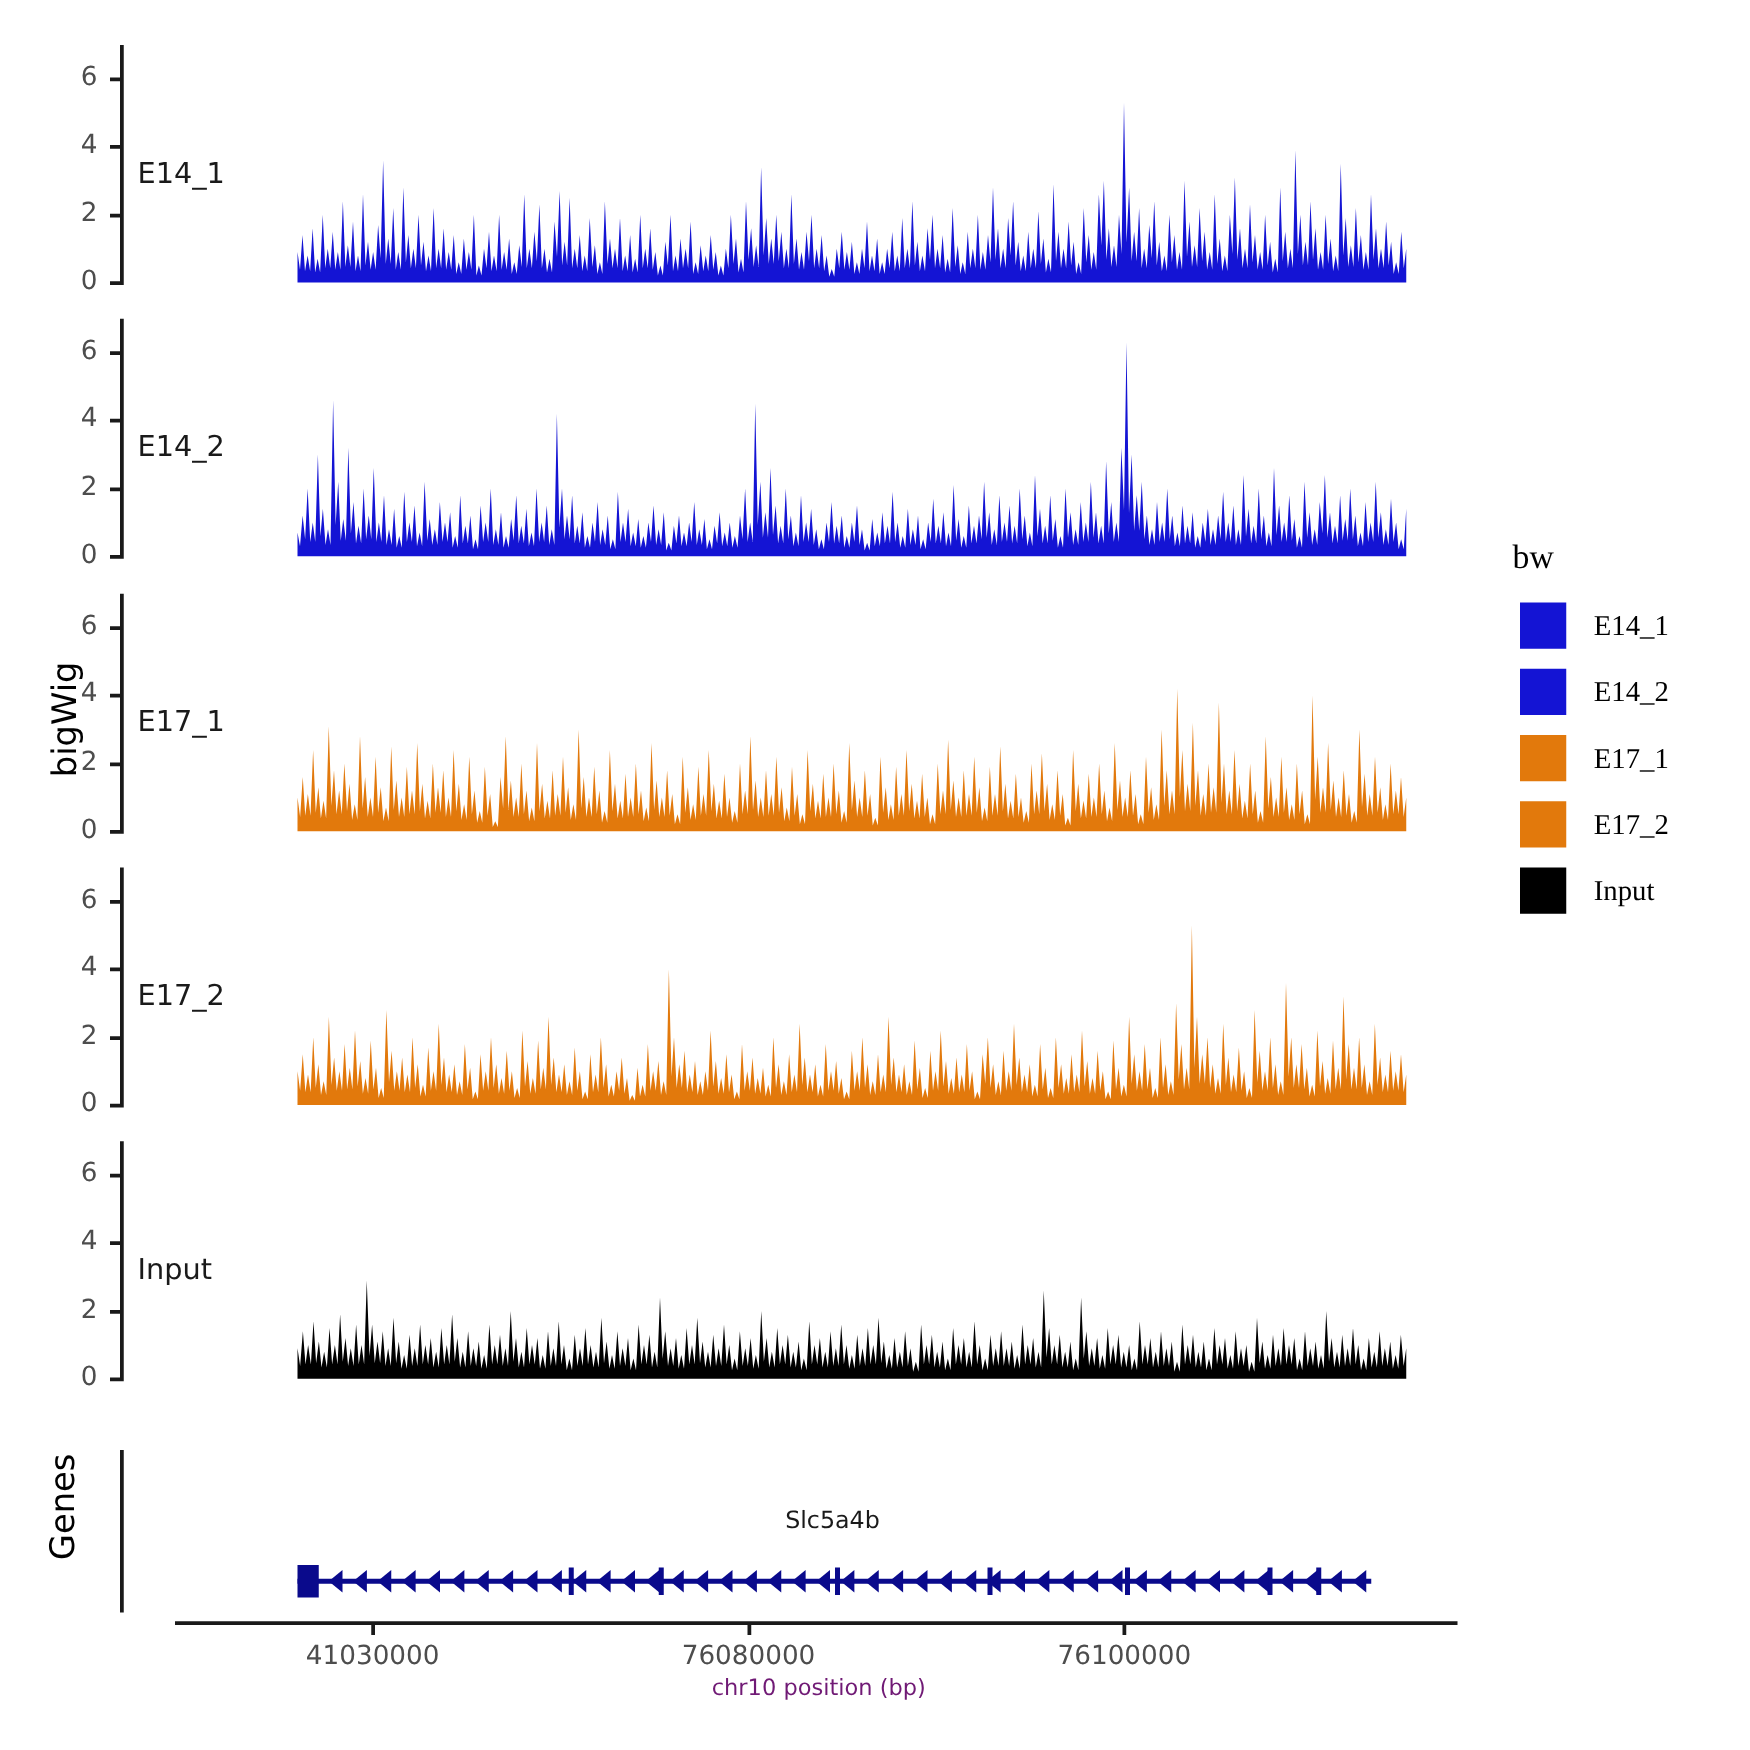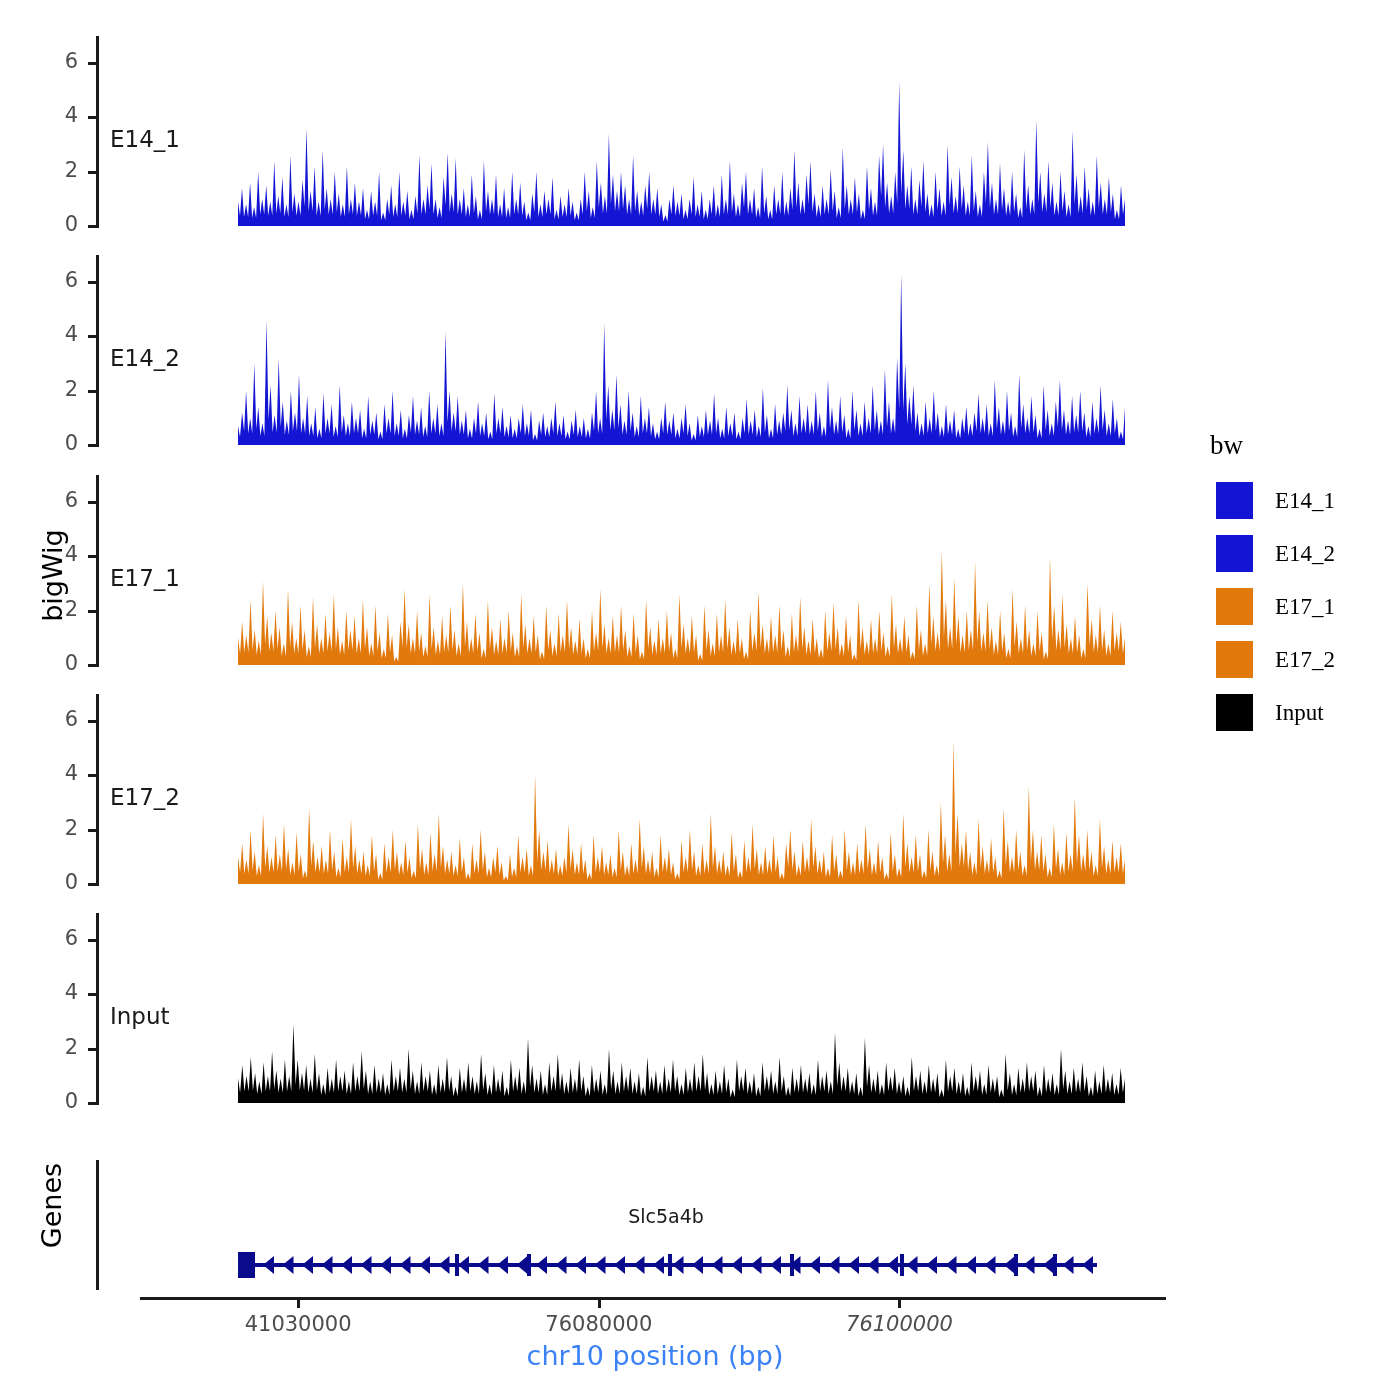--- a/index.html
+++ b/index.html
@@ -16,22 +16,22 @@
 
   .axis-title-y {
     position: absolute;
     font-size: 27px;
     color: #000;
     transform-origin: 50% 50%;
     white-space: nowrap;
   }
   .axis-title-x {
     position: absolute;
-    font-size: 27px;
-    color: #3b82f6;
+    font-size: 18px;
+    color: #701a75;
     white-space: nowrap;
     text-align: center;
   }
   .ytick-label {
     position: absolute;
     font-size: 21px;
     color: #4d4d4d;
     text-align: right;
     white-space: nowrap;
   }
@@ -237,21 +237,21 @@
       </svg>
     </div>
 
   <div class="axis-line-h" style="left:140px; top:1297px; width:1026px;"></div>
   <div id="xticks">
       <div class="tick-mark-v" style="left: 297.136px; top: 1300px;"></div>
       <div class="xtick-label" style="left: 208.136px; top: 1312px; width: 180px;">41030000</div>
       <div class="tick-mark-v" style="left: 597.814px; top: 1300px;"></div>
       <div class="xtick-label" style="left: 508.814px; top: 1312px; width: 180px;">76080000</div>
       <div class="tick-mark-v" style="left: 898.492px; top: 1300px;"></div>
-      <div class="xtick-label" style="left: 809.492px; top: 1312px; width: 180px; font-style: italic;">76100000</div>
+      <div class="xtick-label" style="left: 809.492px; top: 1312px; width: 180px;">76100000</div>
     </div>
   <div class="axis-title-x" style="left:240px; top:1340px; width:830px;">chr10 position (bp)</div>
 
   <div class="legend" style="left:1210px; top:430px; width:190px; height:260px;">
     <div class="legend-title" style="left:0px; top:0px;">bw</div>
     <div id="legend-rows">
         <div class="legend-row" style="left: 6px; top: 52px;">
           <span class="legend-key" style="background: rgb(20, 20, 212);"></span>
           <span class="legend-label">E14_1</span>
         </div>

